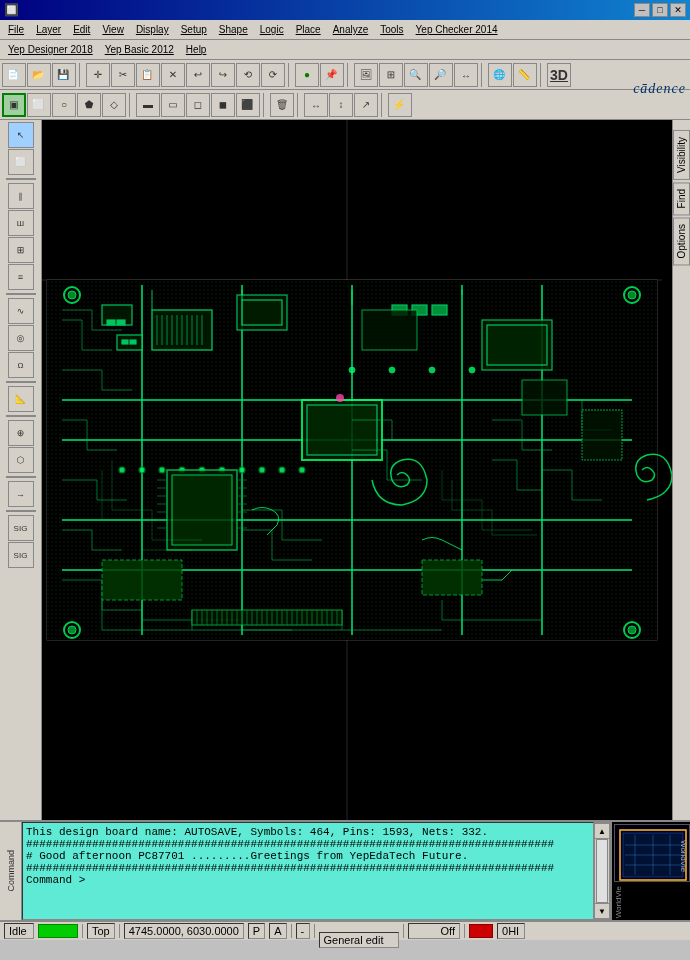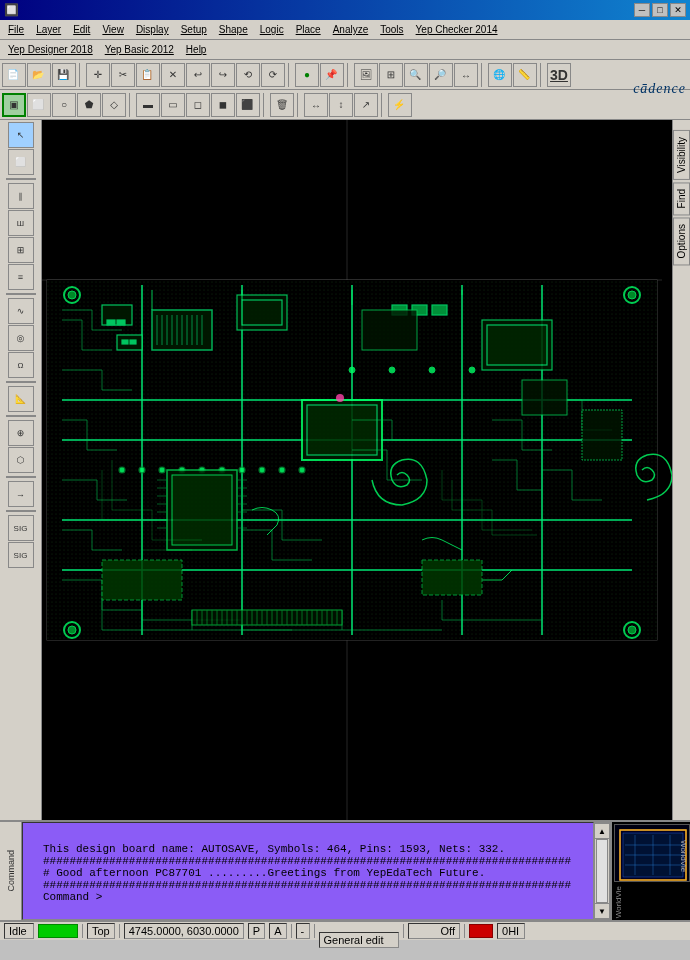--- a/index.html
+++ b/index.html
@@ -169,24 +169,24 @@
       border-right: 1px solid #888;
     }
     .console-label {
       writing-mode: vertical-rl;
       font-size: 9px;
       transform: rotate(180deg);
       color: #333;
     }
     #console-text {
       flex: 1;
-      background: #8b5cf6;
+      background: #5eead4;
       font-size: 11px;
       font-family: 'Courier New', monospace;
-      padding: 20px;
+      padding: 3px;
       overflow-y: auto;
       color: #000;
       border: 1px inset #888;
     }
     #console-scrollbar {
       width: 16px;
       background: #d4d0c8;
       border: 1px solid #888;
       display: flex;
       flex-direction: column;

